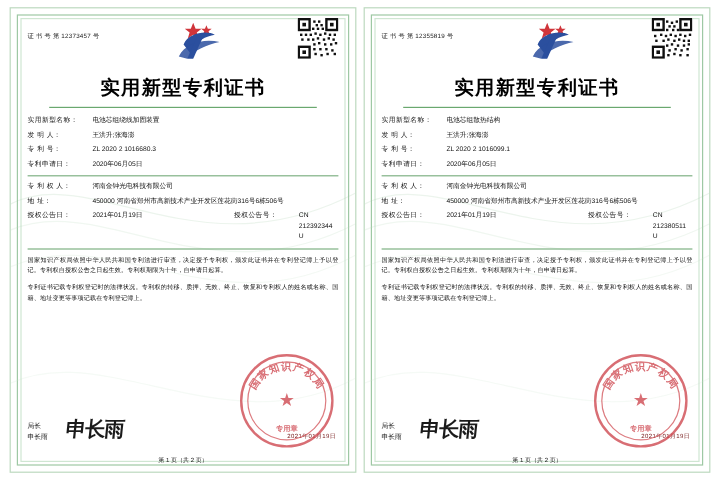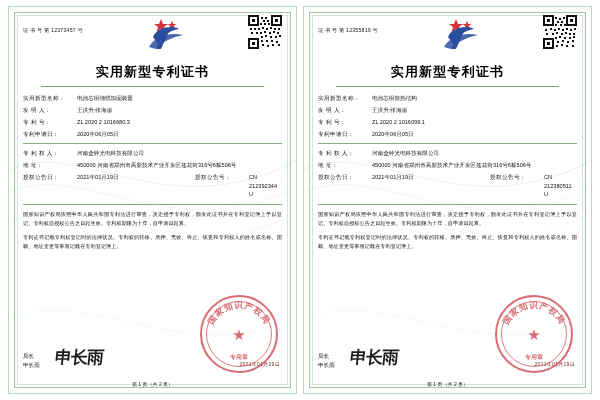--- a/index.html
+++ b/index.html
@@ -29,21 +29,21 @@
 
   
   .toprow{display:flex;align-items:flex-start;justify-content:space-between;height:46px;}
   .certno{font-size:5.2px;color:#1a1a1a;letter-spacing:.2px;padding-top:12px;white-space:nowrap;}
   .logo{width:52px;height:40px;position:relative;}
   .logo svg{display:block;}
   .qr{width:34px;height:34px;position:relative;background:#fff;}
 
   .title{
     text-align:center;
-    font-size:13px;
+    font-size:16px;
     font-weight:bold;
     letter-spacing:1.2px;
     color:#000;
     margin-top:2px;
     font-family:"DejaVu Sans","Liberation Sans",sans-serif;
   }
   .title-rule{
     width:86%;
     height:1px;
     background:#6aa86f;

